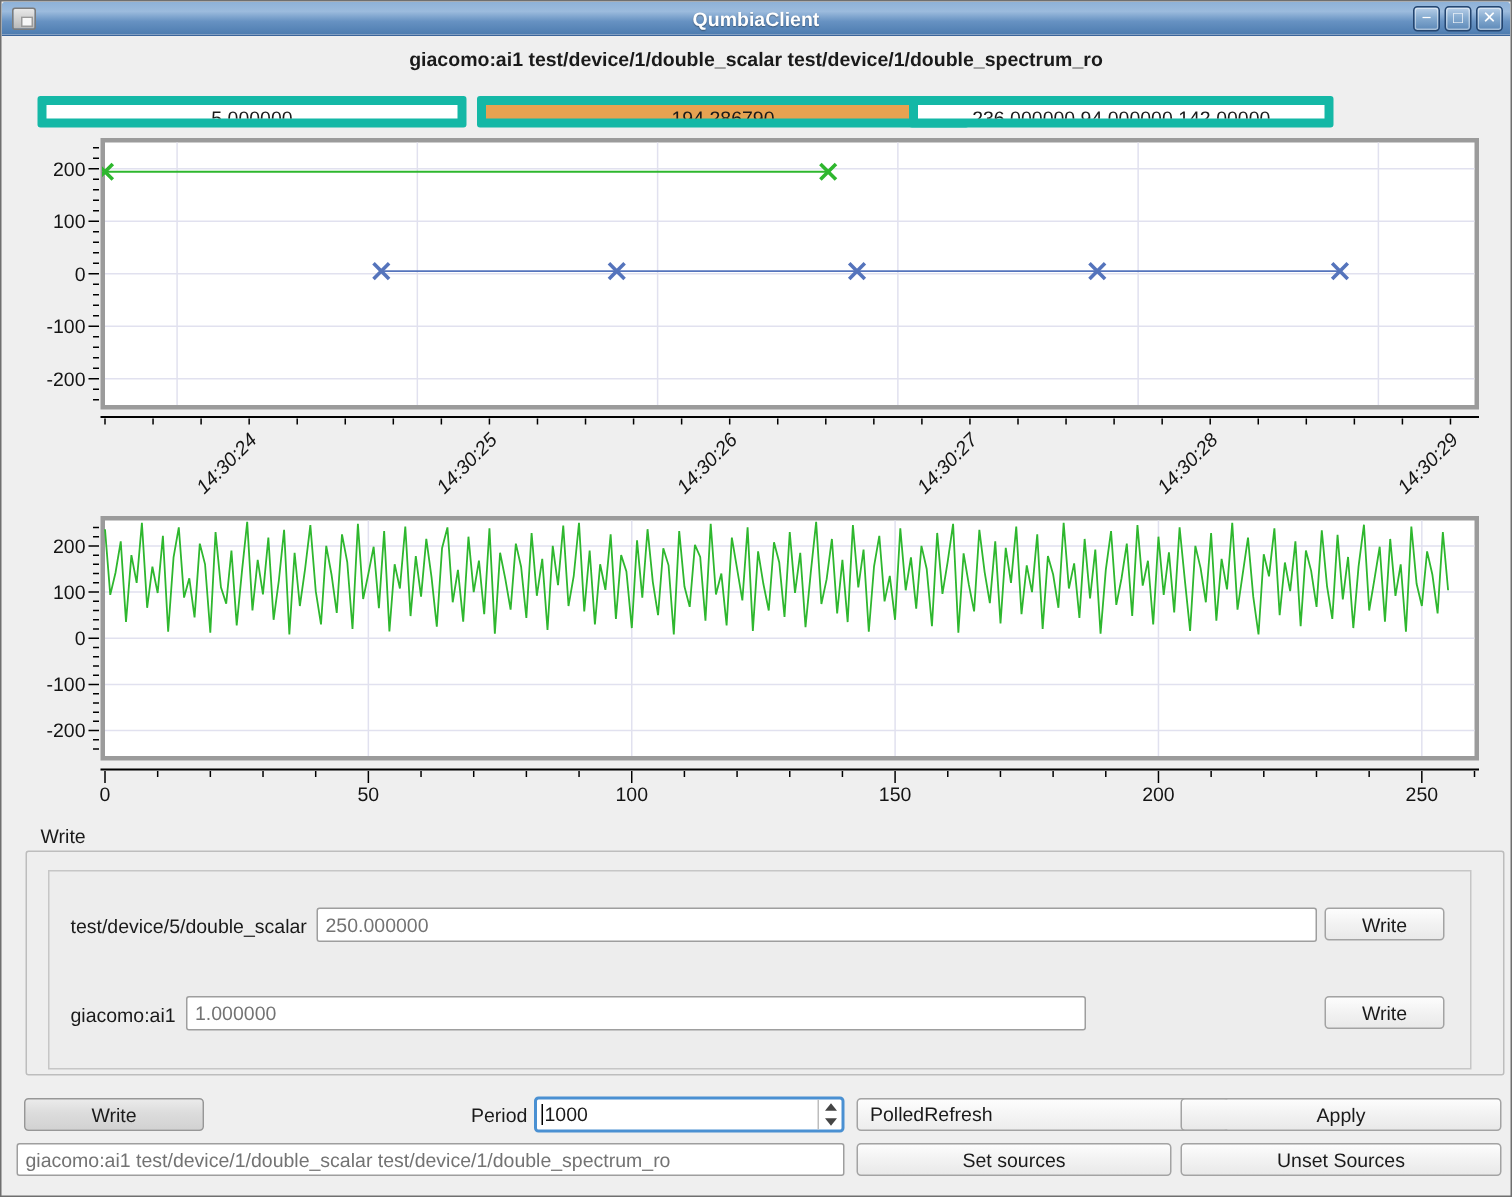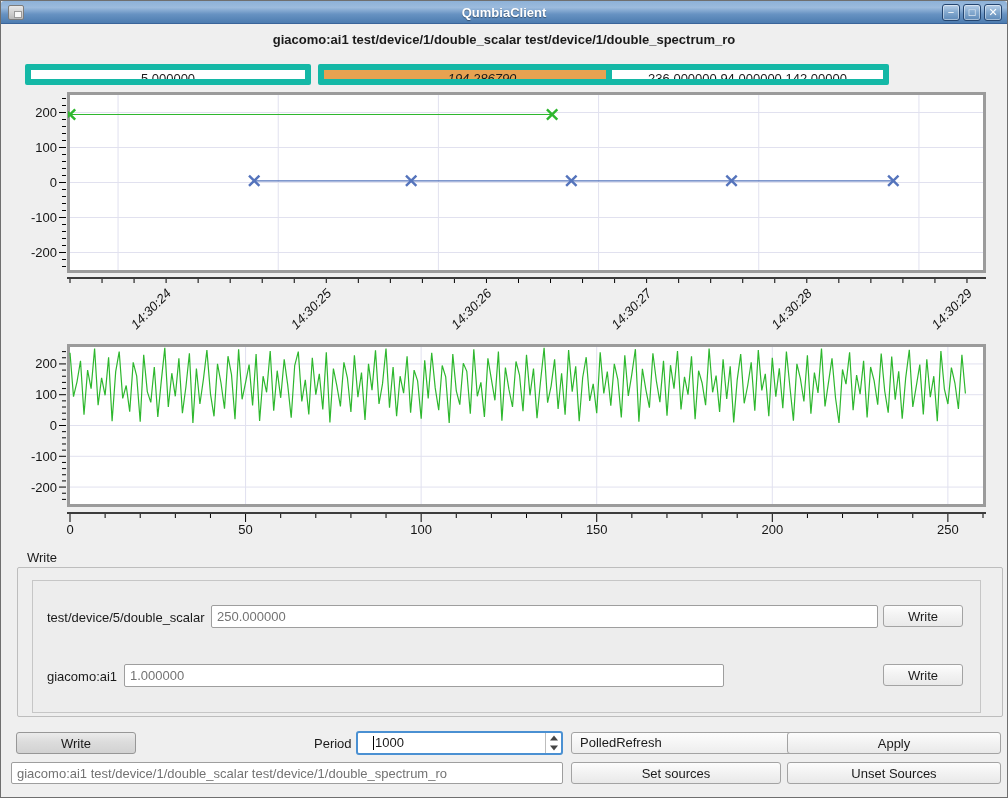--- a/index.html
+++ b/index.html
@@ -31,21 +31,21 @@
     color:#fff;font-size:11px;line-height:15px;text-align:center;cursor:default;
     box-shadow:inset 0 0 0 1px rgba(255,255,255,.45);
   }
   .winbtn.min{right:47px;} .winbtn.max{right:26px;} .winbtn.close{right:5px;}
   
   .header-label{position:absolute;left:0;right:0;top:31px;text-align:center;
     font-size:13px;font-weight:bold;}
   .readout{position:absolute;top:63px;height:21px;border:6px solid #14b8a6;border-radius:2px;
     background:#fff;font-size:13px;text-align:center;line-height:17px;overflow:hidden;}
   .readout.r1{left:24px;width:286px;}
-  .readout.r2{left:317px;width:328px;font-style:italic;}
+  .readout.r2{left:317px;width:328px;}
   .readout.r3{left:605px;width:283px;}
   
   .chart-svg{position:absolute;left:0;}
   .chart-svg text{font-family:"Liberation Sans",sans-serif;font-size:13px;fill:#141414;}
   .chart-svg text.rot{font-style:italic;}
   
   .group-title{position:absolute;left:26px;top:549px;font-size:13px;}
   .groupbox{position:absolute;left:16px;top:566px;width:986px;height:150px;
     border:1px solid #bdbdbd;border-radius:2px;background:#eeeeee;}
   .innerframe{position:absolute;left:14px;top:12px;width:949px;height:133px;
@@ -54,21 +54,21 @@
   .tinput{position:absolute;height:23px;background:#fff;border:1px solid #9e9e9e;border-radius:2px;
     font-family:"Liberation Sans",sans-serif;font-size:13px;color:#737373;padding:0 5px;outline:none;}
   .btn{position:absolute;height:22px;border:1px solid #a3a3a3;border-radius:3px;
     background:linear-gradient(#fdfdfd,#f3f3f3 45%,#e9e9e9);
     font-size:13px;display:flex;align-items:center;justify-content:center;cursor:default;}
   .btn.dark{background:linear-gradient(#ebebeb,#dcdcdc 45%,#d2d2d2);border-color:#979797;}
   
   .plabel{position:absolute;font-size:13px;}
   .spinbox{position:absolute;left:355px;top:730px;width:207px;height:24px;
     border:2px solid #4a90d2;border-radius:3px;background:#fff;display:flex;}
-  .spin-text{flex:1;font-size:13px;line-height:20px;padding-left:3px;display:flex;align-items:center;margin-left:12px;}
+  .spin-text{flex:1;font-size:13px;line-height:20px;padding-left:3px;display:flex;align-items:center;}
   .caret{display:inline-block;width:1px;height:14px;background:#000;margin-right:1px;}
   .spin-arrows{width:16px;border-left:1px solid #bdbdbd;display:flex;flex-direction:column;}
   .spin-up,.spin-dn{flex:1;position:relative;}
   .spin-up::after,.spin-dn::after{content:"";position:absolute;left:50%;top:50%;transform:translate(-50%,-50%);
     border-left:4px solid transparent;border-right:4px solid transparent;}
   .spin-up::after{border-bottom:5px solid #454545;}
   .spin-dn::after{border-top:5px solid #454545;}
   .combo{position:absolute;left:570px;top:731px;width:248px;height:22px;
     border:1px solid #a3a3a3;border-radius:3px;background:linear-gradient(#fdfdfd,#ededed);
     font-size:13px;line-height:20px;padding-left:8px;}

